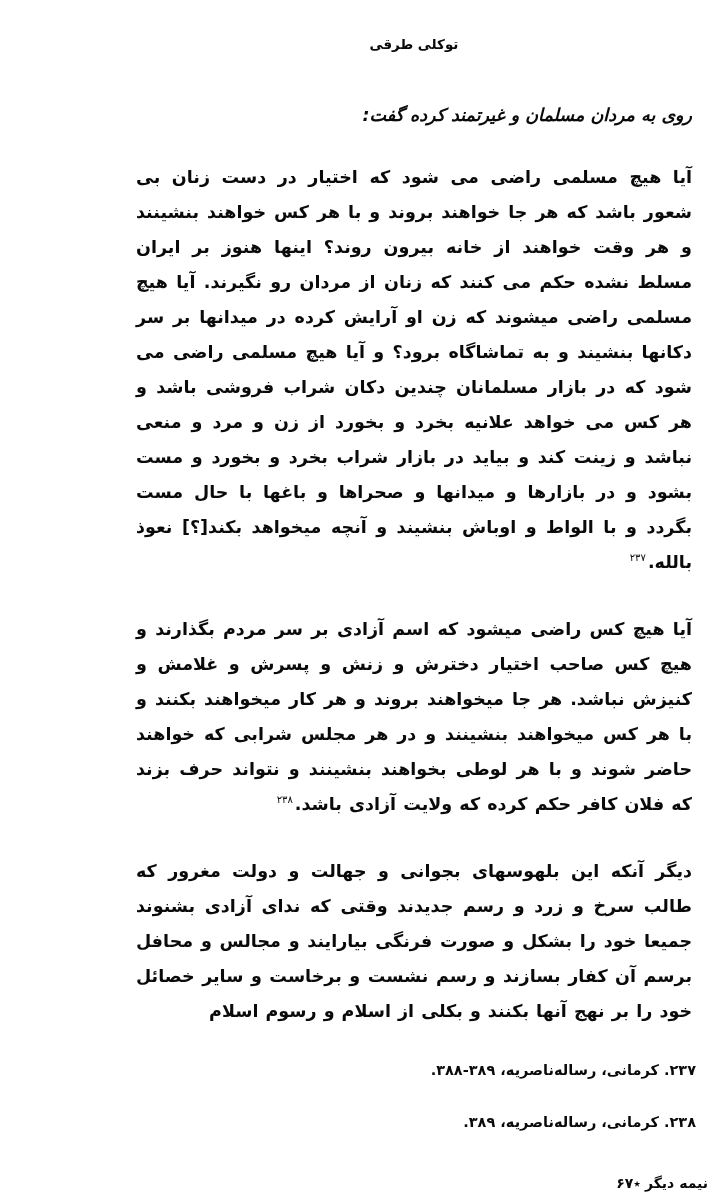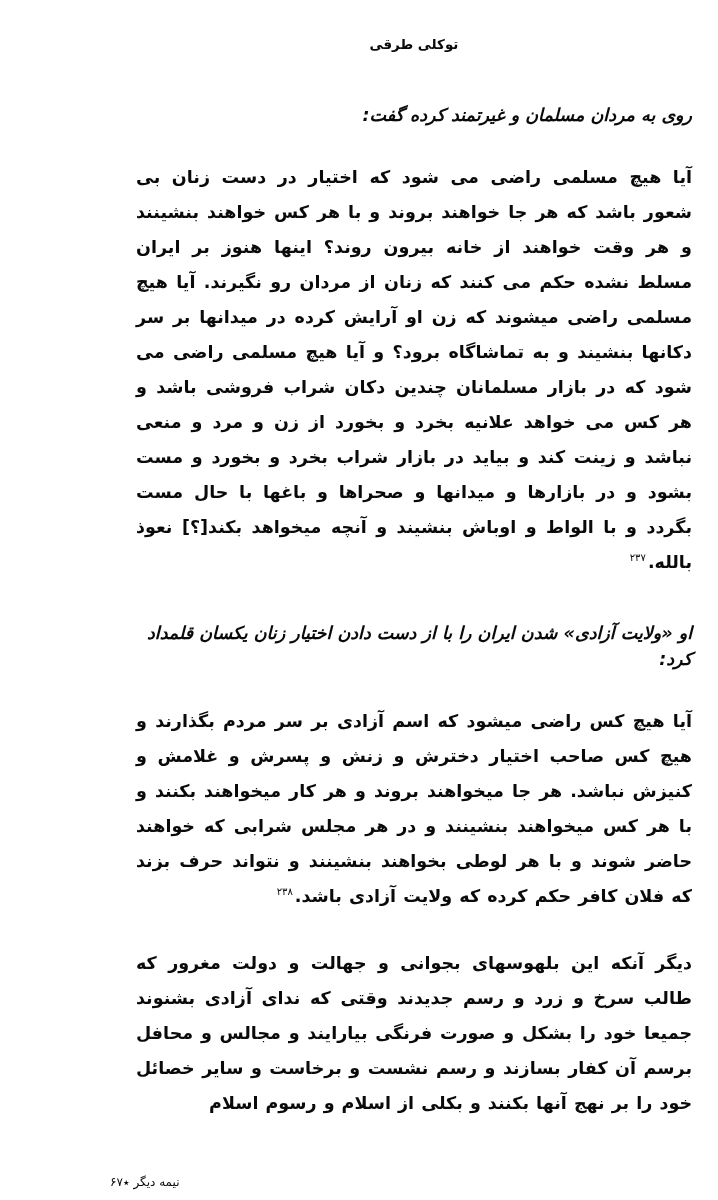--- a/index.html
+++ b/index.html
@@ -67,46 +67,52 @@
     font-size: 14.5px;
     font-weight: 700;
     text-align: right;
     line-height: 22px;
   }
   .page-footer {
     position: absolute;
     left: 0;
     right: 10px;
     top: 1152px;
-    text-align: left;
-    font-size: 12px;
-    font-weight: 400;
+    text-align: right;
+    font-size: 14px;
+    font-weight: 700;
   }
   .page-footer .journal { margin-left: 4px; }
 </style>
 </head>
 <body>
 
 <div class="page">
 
   <div class="running-header">توکلی طرقی</div>
 
   <div class="content">
 
     <p class="lead lead-1">روی به مردان مسلمان و غیرتمند کرده گفت:</p>
 
     <p class="quote"><span>آیا هیچ مسلمی راضی می شود که اختیار در دست زنان بی شعور باشد که هر جا خواهند بروند و با هر کس خواهند بنشینند و هر وقت خواهند از خانه بیرون روند؟ اینها هنوز بر ایران مسلط نشده حکم می کنند که زنان از مردان رو نگیرند. آیا هیچ مسلمی راضی میشوند که زن او آرایش کرده در میدانها بر سر دکانها بنشیند و به تماشاگاه برود؟ و آیا هیچ مسلمی راضی می شود که در بازار مسلمانان چندین دکان شراب فروشی باشد و هر کس می خواهد علانیه بخرد و بخورد از زن و مرد و منعی نباشد و زینت کند و بیاید در بازار شراب بخرد و بخورد و مست بشود و در بازارها و میدانها و صحراها و باغها با حال مست بگردد و با الواط و اوباش بنشیند و آنچه میخواهد بکند[؟] نعوذ بالله.</span><sup class="fnref">۲۳۷</sup></p>
 
-    <p class="lead lead-2">او «ولایت آزادی» شدن ایران را با از دست دادن اختیار زنان یکسان قلمداد کرد:</p>
 
     <p class="quote"><span>آیا هیچ کس راضی میشود که اسم آزادی بر سر مردم بگذارند و هیچ کس صاحب اختیار دخترش و زنش و پسرش و غلامش و کنیزش نباشد. هر جا میخواهند بروند و هر کار میخواهند بکنند و با هر کس میخواهند بنشینند و در هر مجلس شرابی که خواهند حاضر شوند و با هر لوطی بخواهند بنشینند و نتواند حرف بزند که فلان کافر حکم کرده که ولایت آزادی باشد.</span><sup class="fnref">۲۳۸</sup></p>
 
 
     <p class="quote"><span>دیگر آنکه این بلهوسهای بجوانی و جهالت و دولت مغرور که طالب سرخ و زرد و رسم جدیدند وقتی که ندای آزادی بشنوند جمیعا خود را بشکل و صورت فرنگی بیارایند و مجالس و محافل برسم آن کفار بسازند و رسم نشست و برخاست و سایر خصائل خود را بر نهج آنها بکنند و بکلی از اسلام و رسوم اسلام</span></p>
 
   </div>
 
+  <div class="footnotes">
+
+    <p class="footnote"><span>۲۳۷.</span> <span>کرمانی، رساله‌ناصریه، ۳۸۸‎-‎۳۸۹.</span></p>
+
+    <p class="footnote"><span>۲۳۸.</span> <span>کرمانی، رساله‌ناصریه، ۳۸۹.</span></p>
+
+  </div>
 
   <div class="page-footer">
     <span class="journal">نیمه دیگر</span><span>٭۶۷</span>
   </div>
 
 </div>
 
 </body></html>

